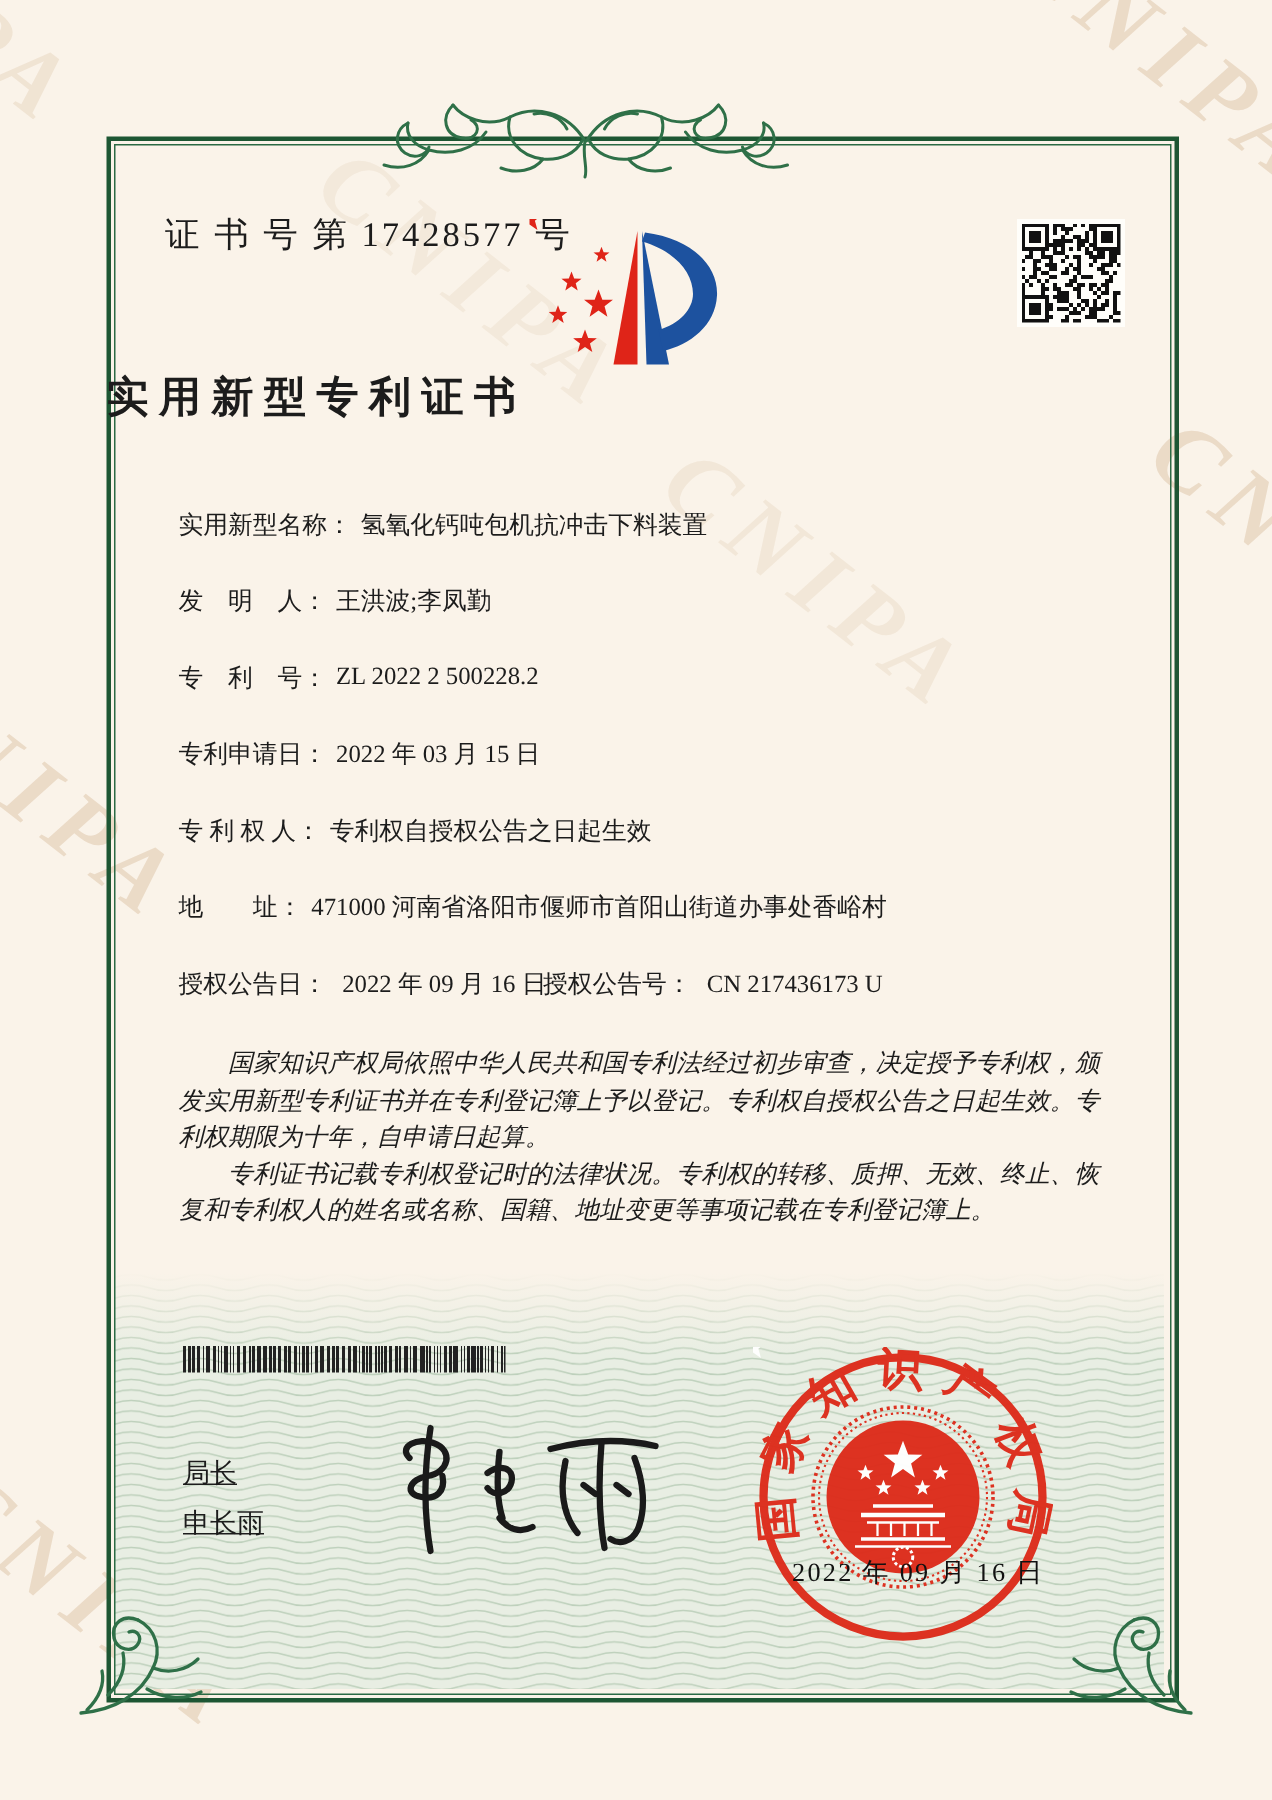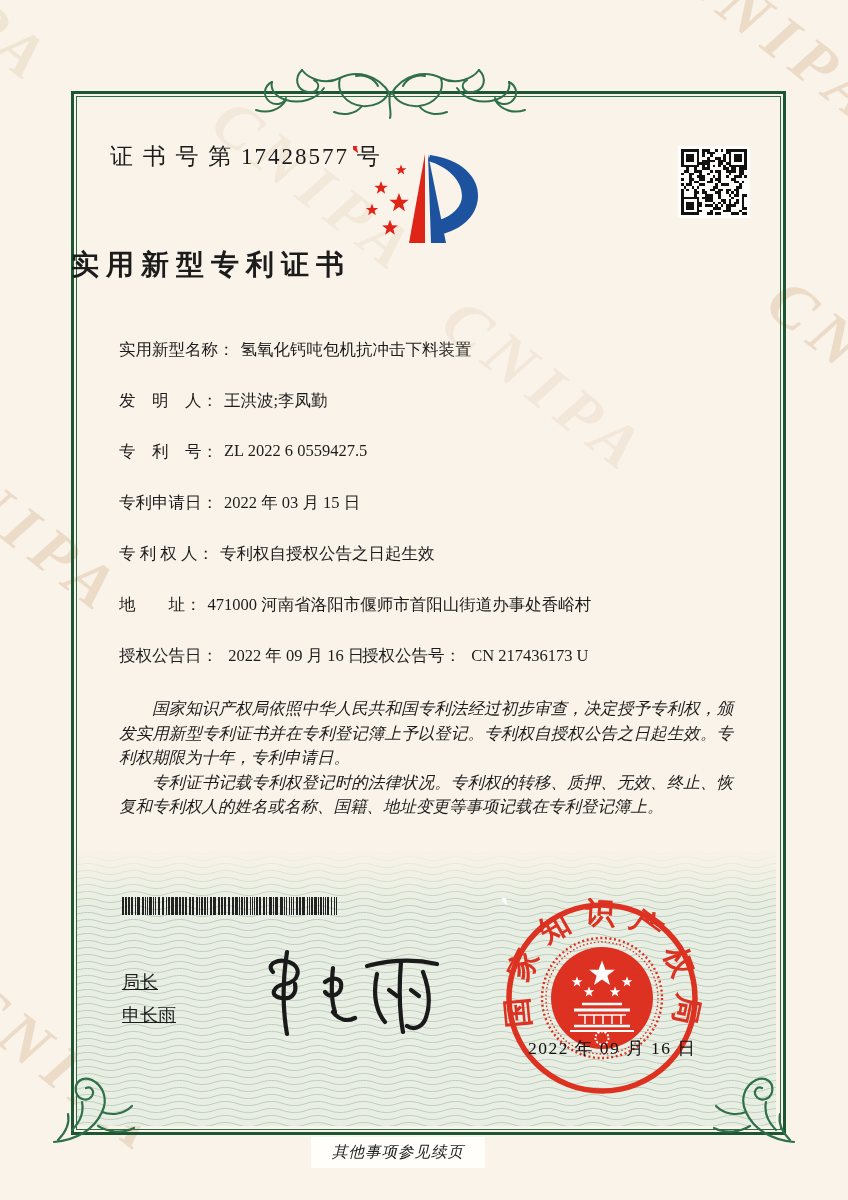--- a/index.html
+++ b/index.html
@@ -453,21 +453,21 @@
     <div class="frow">
       <span class="lab">实用新型名称：</span>
       <span class="val">氢氧化钙吨包机抗冲击下料装置</span>
     </div>
     <div class="frow">
       <span class="lab">发　明　人：</span>
       <span class="val">王洪波;李凤勤</span>
     </div>
     <div class="frow">
       <span class="lab">专　利　号：</span>
-      <span class="val">ZL 2022 6 0559427.5</span>
+      <span class="val">ZL 2022 2 500228.2</span>
     </div>
     <div class="frow">
       <span class="lab">专利申请日：</span>
       <span class="val">2022 年 03 月 15 日</span>
     </div>
     <div class="frow">
       <span class="lab">专 利 权 人：</span>
       <span class="val">专利权自授权公告之日起生效</span>
     </div>
     <div class="frow">
@@ -480,21 +480,21 @@
         <span class="val">2022 年 09 月 16 日</span>
       </span>
       <span class="g2">
         <span class="lab">授权公告号：</span>
         <span class="val">CN 217436173 U</span>
       </span>
     </div>
   </div>
 
   <div class="body-text">
-    <p>国家知识产权局依照中华人民共和国专利法经过初步审查，决定授予专利权，颁发实用新型专利证书并在专利登记簿上予以登记。专利权自授权公告之日起生效。专利权期限为十年，专利申请日。</p>
+    <p>国家知识产权局依照中华人民共和国专利法经过初步审查，决定授予专利权，颁发实用新型专利证书并在专利登记簿上予以登记。专利权自授权公告之日起生效。专利权期限为十年，自申请日起算。</p>
     <p>专利证书记载专利权登记时的法律状况。专利权的转移、质押、无效、终止、恢复和专利权人的姓名或名称、国籍、地址变更等事项记载在专利登记簿上。</p>
   </div>
 
   <div class="barcode">
     <svg width="215" height="18" viewBox="0 0 215 18" shape-rendering="crispEdges">
         <rect x="0" y="0" width="2" height="18" fill="#222"></rect>
         <rect x="3" y="0" width="2" height="18" fill="#222"></rect>
         <rect x="6" y="0" width="2" height="18" fill="#222"></rect>
         <rect x="9" y="0" width="2" height="18" fill="#222"></rect>
         <rect x="13" y="0" width="1" height="18" fill="#222"></rect>
@@ -617,15 +617,14 @@
         <path d="M76,117 h48" stroke-width="1.6"></path>
         <path d="M83,117 v9 M92,117 v9 M101,117 v9 M110,117 v9 M119,117 v9" stroke-width="1.5"></path>
         <path d="M72,128 h56" stroke-width="2.4"></path>
         <path d="M68,133 h64" stroke-width="1.8"></path>
         <circle cx="100" cy="140" r="6.5" stroke-width="2" stroke-dasharray="2,1.6"></circle>
       </g>
     </g>
   </svg>
   <div class="seal-date">2022 年 09 月 16 日</div>
 
-  <div class="cont-note">其他事项参见续页</div>
 
 </div>
 
 </body></html>

